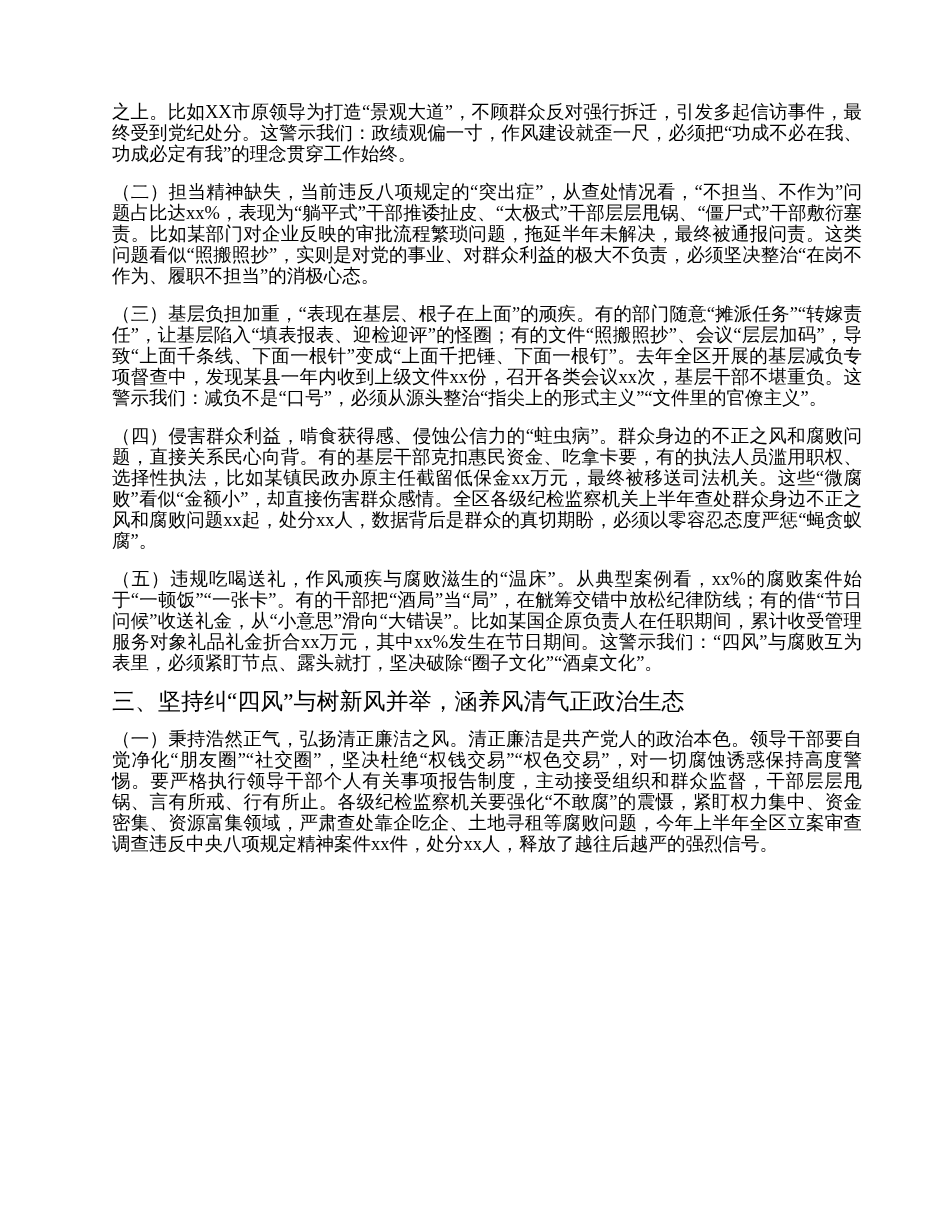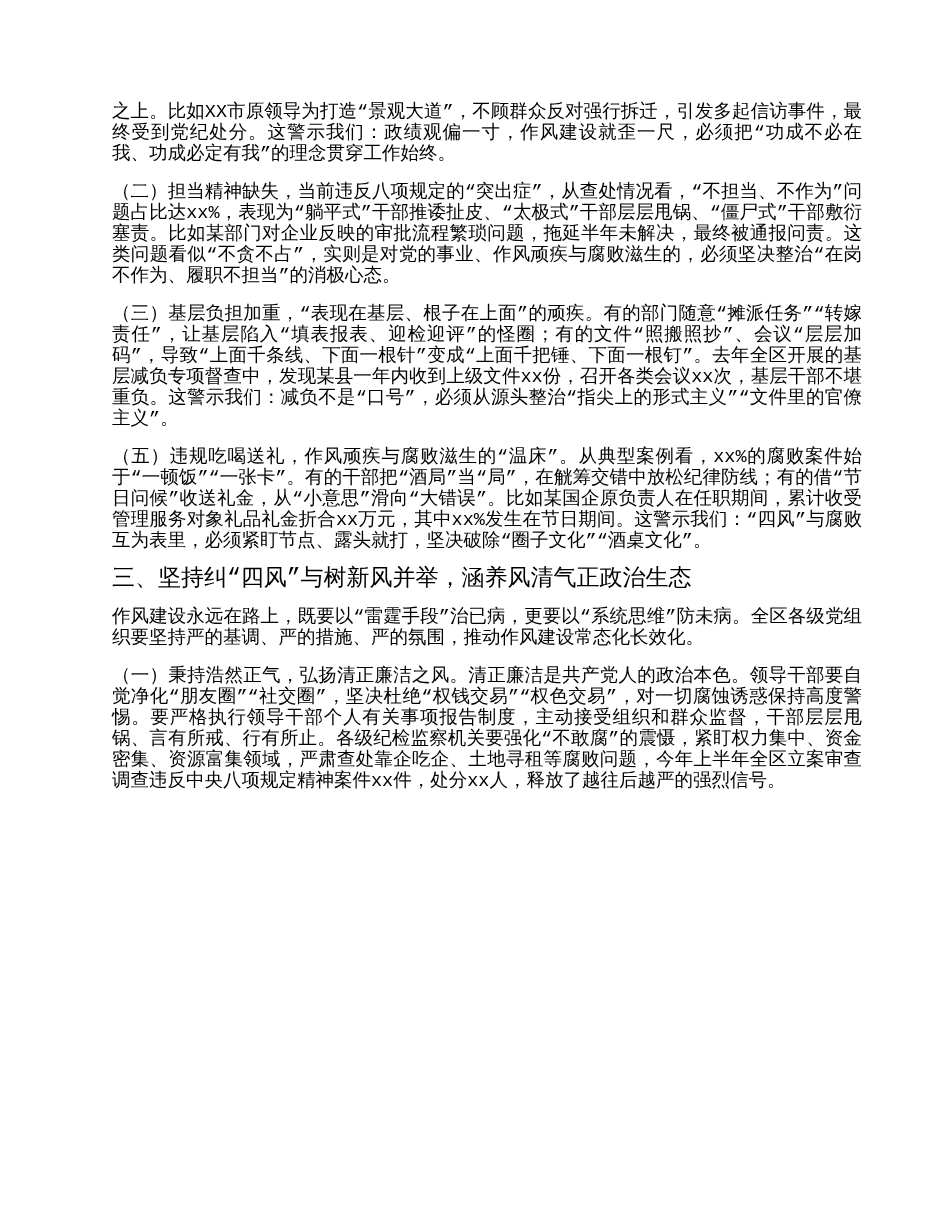--- a/index.html
+++ b/index.html
@@ -23,35 +23,34 @@
     width: 750px;
     font-size: 18.5px;
     line-height: 21px;
     letter-spacing: 0;
   }
   .para {
     margin: 0 0 17px 0;
     text-align: justify;
     text-justify: inter-ideograph;
     word-break: break-all;
-    font-family: Liberation Mono, monospace;
   }
   .heading {
     text-align: left;
     font-weight: normal;
     font-size: 23px;
     margin: 0 0 17px 0;
   }
 </style>
 </head>
 <body>
 
 <div class="page">
   <div class="content">
     <p class="para">之上。比如XX市原领导为打造“景观大道”，不顾群众反对强行拆迁，引发多起信访事件，最终受到党纪处分。这警示我们：政绩观偏一寸，作风建设就歪一尺，必须把“功成不必在我、功成必定有我”的理念贯穿工作始终。</p>
-    <p class="para">（二）担当精神缺失，当前违反八项规定的“突出症”，从查处情况看，“不担当、不作为”问题占比达xx%，表现为“躺平式”干部推诿扯皮、“太极式”干部层层甩锅、“僵尸式”干部敷衍塞责。比如某部门对企业反映的审批流程繁琐问题，拖延半年未解决，最终被通报问责。这类问题看似“不贪不占”，实则是对党的事业、作风顽疾与腐败滋生的，必须坚决整治“在岗不作为、履职不担当”的消极心态。</p>
+    <p class="para">（二）担当精神缺失，当前违反八项规定的“突出症”，从查处情况看，“不担当、不作为”问题占比达xx%，表现为“躺平式”干部推诿扯皮、“太极式”干部层层甩锅、“僵尸式”干部敷衍塞责。比如某部门对企业反映的审批流程繁琐问题，拖延半年未解决，最终被通报问责。这类问题看似“照搬照抄”，实则是对党的事业、对群众利益的极大不负责，必须坚决整治“在岗不作为、履职不担当”的消极心态。</p>
     <p class="para">（三）基层负担加重，“表现在基层、根子在上面”的顽疾。有的部门随意“摊派任务”“转嫁责任”，让基层陷入“填表报表、迎检迎评”的怪圈；有的文件“照搬照抄”、会议“层层加码”，导致“上面千条线、下面一根针”变成“上面千把锤、下面一根钉”。去年全区开展的基层减负专项督查中，发现某县一年内收到上级文件xx份，召开各类会议xx次，基层干部不堪重负。这警示我们：减负不是“口号”，必须从源头整治“指尖上的形式主义”“文件里的官僚主义”。</p>
+    <p class="para">（四）侵害群众利益，啃食获得感、侵蚀公信力的“蛀虫病”。群众身边的不正之风和腐败问题，直接关系民心向背。有的基层干部克扣惠民资金、吃拿卡要，有的执法人员滥用职权、选择性执法，比如某镇民政办原主任截留低保金xx万元，最终被移送司法机关。这些“微腐败”看似“金额小”，却直接伤害群众感情。全区各级纪检监察机关上半年查处群众身边不正之风和腐败问题xx起，处分xx人，数据背后是群众的真切期盼，必须以零容忍态度严惩“蝇贪蚁腐”。</p>
     <p class="para">（五）违规吃喝送礼，作风顽疾与腐败滋生的“温床”。从典型案例看，xx%的腐败案件始于“一顿饭”“一张卡”。有的干部把“酒局”当“局”，在觥筹交错中放松纪律防线；有的借“节日问候”收送礼金，从“小意思”滑向“大错误”。比如某国企原负责人在任职期间，累计收受管理服务对象礼品礼金折合xx万元，其中xx%发生在节日期间。这警示我们：“四风”与腐败互为表里，必须紧盯节点、露头就打，坚决破除“圈子文化”“酒桌文化”。</p>
     <p class="para heading">三、坚持纠“四风”与树新风并举，涵养风清气正政治生态</p>
-    <p class="para">作风建设永远在路上，既要以“雷霆手段”治已病，更要以“系统思维”防未病。全区各级党组织要坚持严的基调、严的措施、严的氛围，推动作风建设常态化长效化。</p>
     <p class="para">（一）秉持浩然正气，弘扬清正廉洁之风。清正廉洁是共产党人的政治本色。领导干部要自觉净化“朋友圈”“社交圈”，坚决杜绝“权钱交易”“权色交易”，对一切腐蚀诱惑保持高度警惕。要严格执行领导干部个人有关事项报告制度，主动接受组织和群众监督，干部层层甩锅、言有所戒、行有所止。各级纪检监察机关要强化“不敢腐”的震慑，紧盯权力集中、资金密集、资源富集领域，严肃查处靠企吃企、土地寻租等腐败问题，今年上半年全区立案审查调查违反中央八项规定精神案件xx件，处分xx人，释放了越往后越严的强烈信号。</p>
   </div>
 </div>
 
 </body></html>

